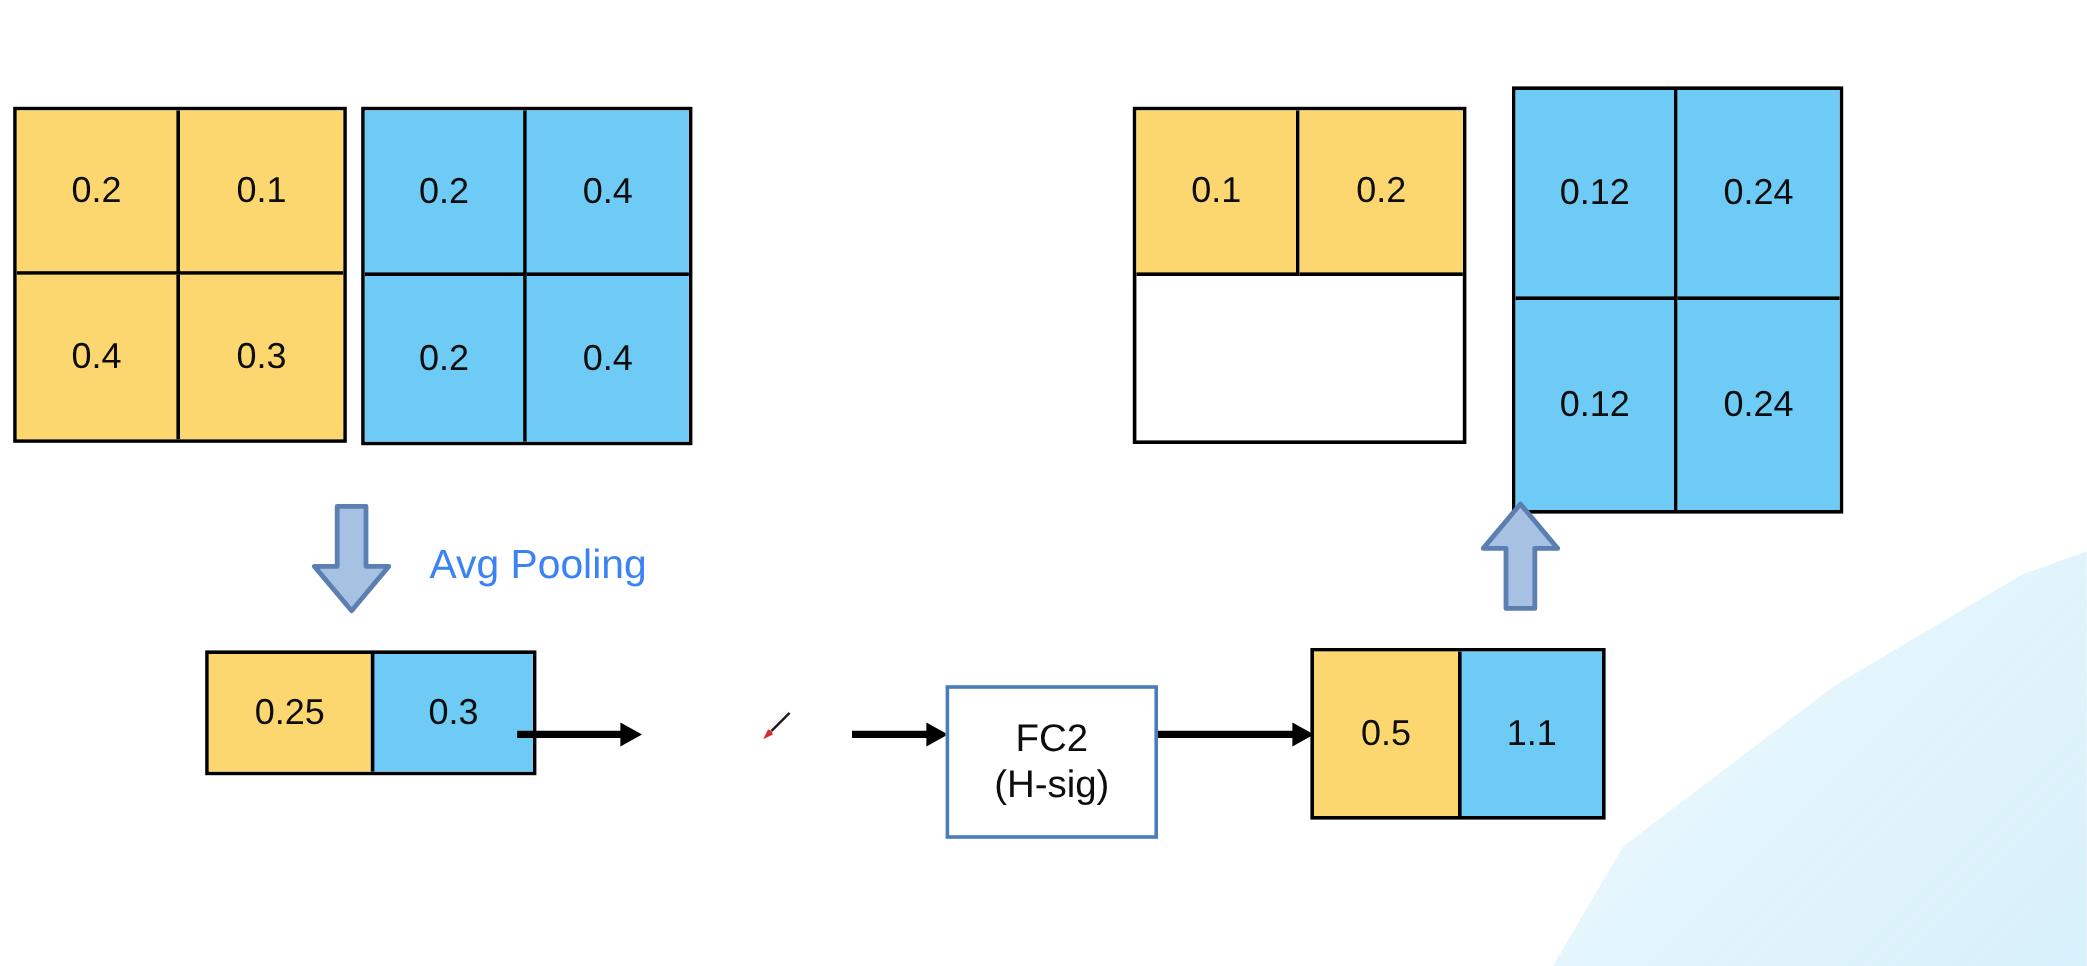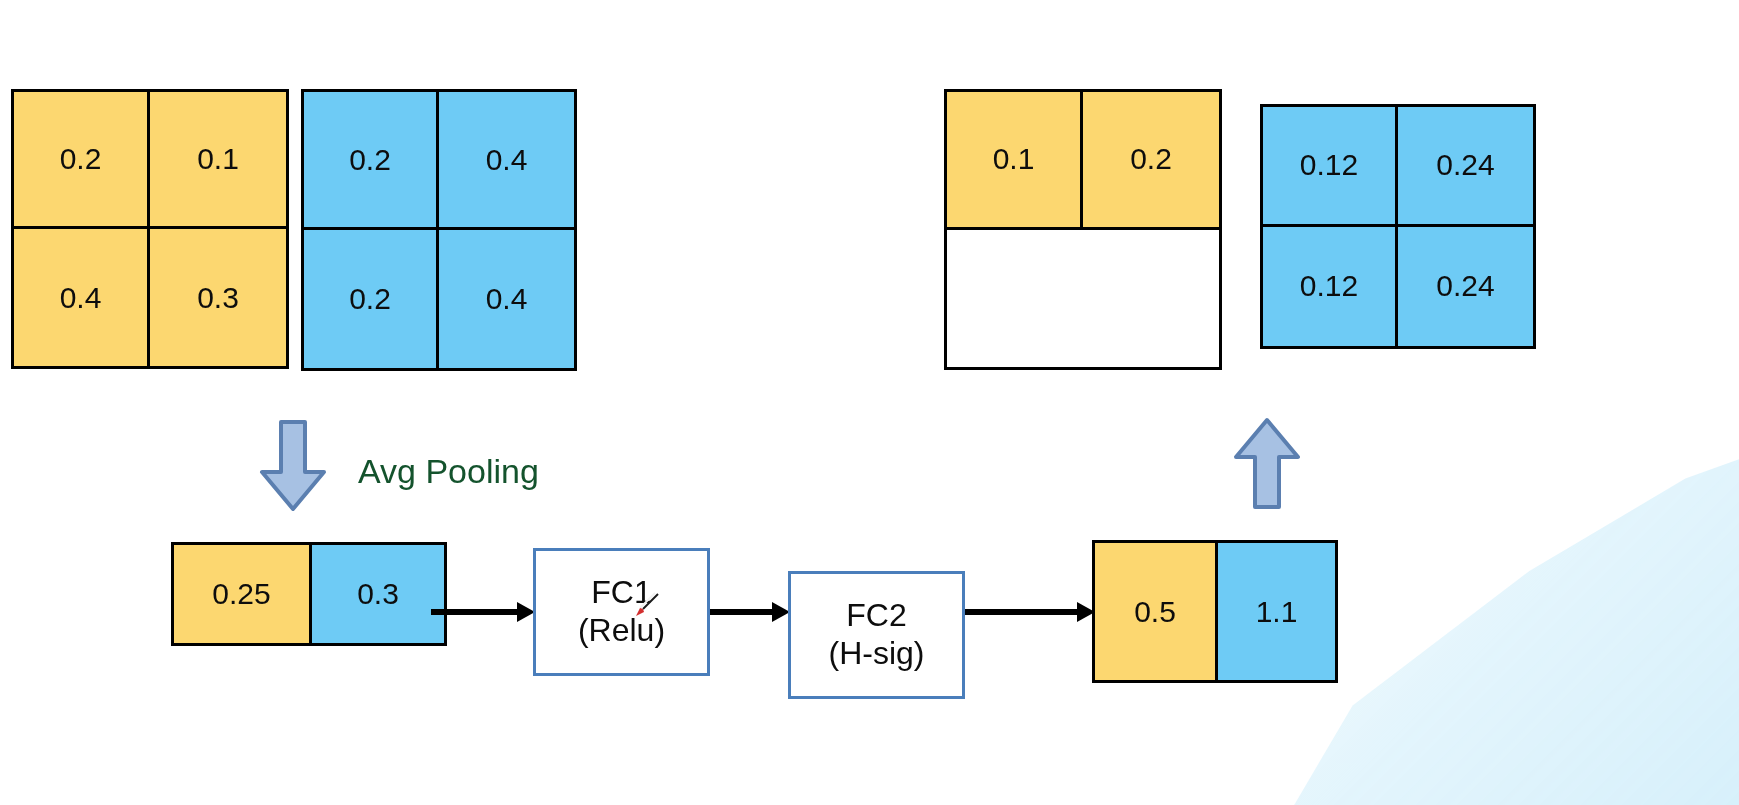--- a/index.html
+++ b/index.html
@@ -55,37 +55,37 @@
   .grid .cell:nth-child(3),
   .grid .cell:nth-child(4) { border-bottom: none; }
 
   .yellow .cell { background: #fcd770; }
   .blue   .cell { background: #6ecbf5; }
 
   
   #grid-in-yellow  { left: 11px;   top: 89px;  width: 278px; height: 280px; }
   #grid-in-blue    { left: 301px;  top: 89px;  width: 276px; height: 282px; }
   #grid-out-yellow { left: 944px;  top: 89px;  width: 278px; height: 281px; }
-  #grid-out-blue   { left: 1260px; top: 104px;  width: 276px; height: 245px; }
+  #grid-out-blue   { left: 1260px; top: 72px;  width: 276px; height: 356px; }
 
   
   .block-arrow {
     position: absolute;
     width: 0; height: 0;
   }
   .block-arrow svg { display: block; overflow: visible; }
 
   #arrow-down { left: 258px; top: 420px; }
   #arrow-up   { left: 1232px; top: 418px; }
 
   
   .plain-label {
     position: absolute;
     font-size: 34px;
-    color: #14532d;
+    color: #3b82f6;
     white-space: nowrap;
   }
   #avg-pooling-label { left: 358px; top: 452px; }
 
   
   .vector {
     position: absolute;
     display: flex;
     border: 3px solid #000000;
     box-sizing: border-box;
@@ -200,24 +200,20 @@
     <div class="vcell b">0.3</div>
   </div>
 
   <div class="connector" id="conn-1">
     <svg width="104" height="24" viewBox="0 0 104 24">
       <line x1="0" y1="12" x2="88" y2="12" stroke="#000" stroke-width="6"></line>
       <polygon points="86,2 104,12 86,22" fill="#000"></polygon>
     </svg>
   </div>
 
-  <div class="fc-box" id="fc1-box">
-    <div class="fc-title">FC1</div>
-    <div class="fc-sub">(Relu)</div>
-  </div>
 
   <div class="connector" id="conn-2">
     <svg width="80" height="24" viewBox="0 0 80 24">
       <line x1="0" y1="12" x2="64" y2="12" stroke="#000" stroke-width="6"></line>
       <polygon points="62,2 80,12 62,22" fill="#000"></polygon>
     </svg>
   </div>
 
   <div class="fc-box" id="fc2-box">
     <div class="fc-title">FC2</div>

